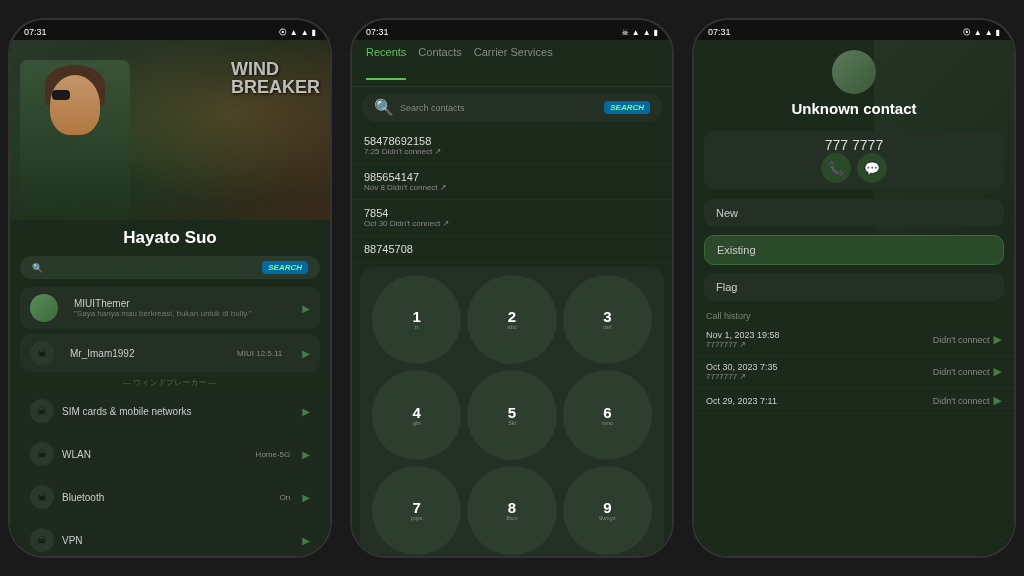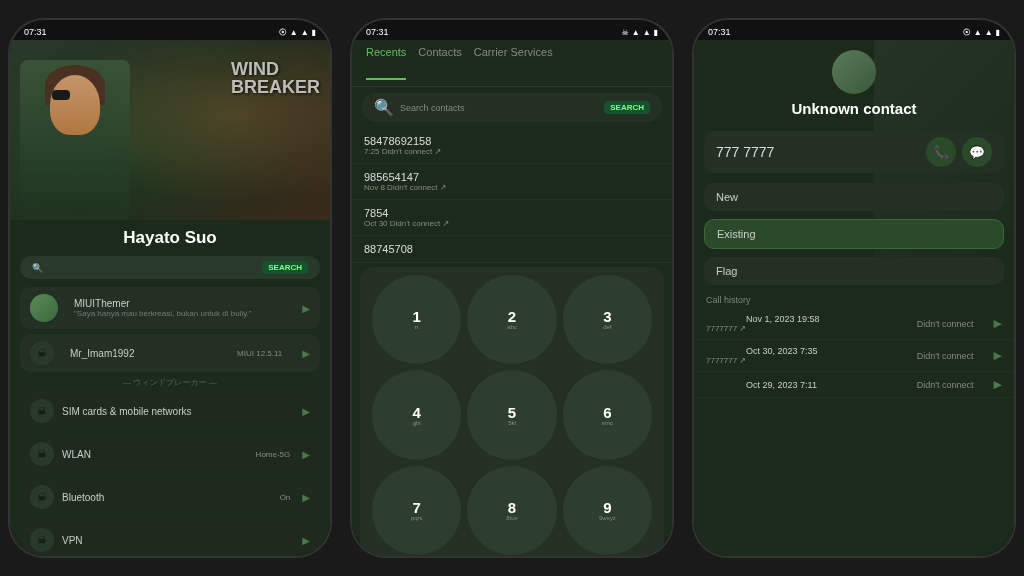--- a/index.html
+++ b/index.html
@@ -158,26 +158,27 @@
       justify-content: space-between;
       margin-bottom: 8px;
     }
 
     .search-label {
       font-size: 9px;
       color: #888;
     }
 
     .search-badge {
-      background: #14532d;
+      background: #0369a1;
       color: #7fff7f;
       font-size: 8px;
       padding: 2px 6px;
       border-radius: 4px;
       font-weight: bold;
+      font-style: italic;
     }
 
     .menu-item {
       background: #243024;
       border-radius: 10px;
       padding: 7px 10px;
       margin-bottom: 5px;
       display: flex;
       align-items: center;
       gap: 16px;
@@ -393,20 +394,21 @@
     .contact-number-bar {
       background: #243024;
       border-radius: 10px;
       padding: 6px 12px;
       margin: 6px 10px;
       display: flex;
       align-items: center;
       justify-content: space-between;
       position: relative;
       z-index: 2;
+      flex-direction: column;
     }
 
     .contact-number {
       font-size: 14px;
       color: #ddd;
       font-weight: 500;
     }
 
     .contact-actions {
       display: flex;
@@ -460,34 +462,33 @@
       display: flex;
       align-items: center;
       justify-content: space-between;
       position: relative;
       z-index: 2;
     }
 
     .call-log-date {
       font-size: 9px;
       color: #ccc;
-      margin-left: 40px;
     }
 
     .call-log-status {
       font-size: 8px;
       color: #888;
     }
 
     .call-log-right {
       font-size: 9px;
       color: #888;
       display: flex;
       align-items: center;
-      gap: 20px;
+      gap: 4px;
     }
 
     .call-log-arrow {
       color: #4a7a4a;
       font-size: 11px;
     }
   </style>
 </head>
 <body>
 

